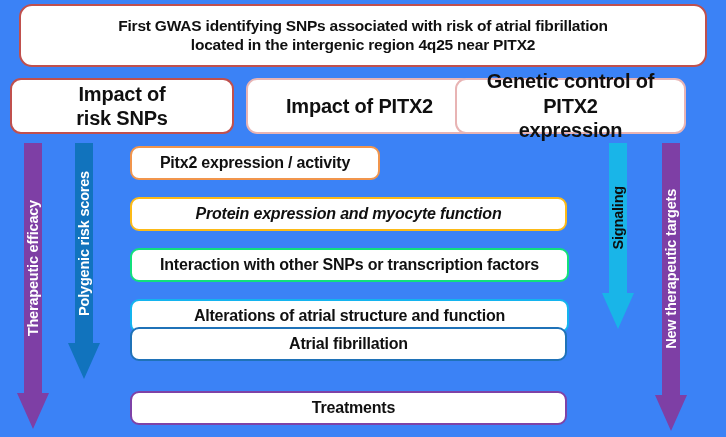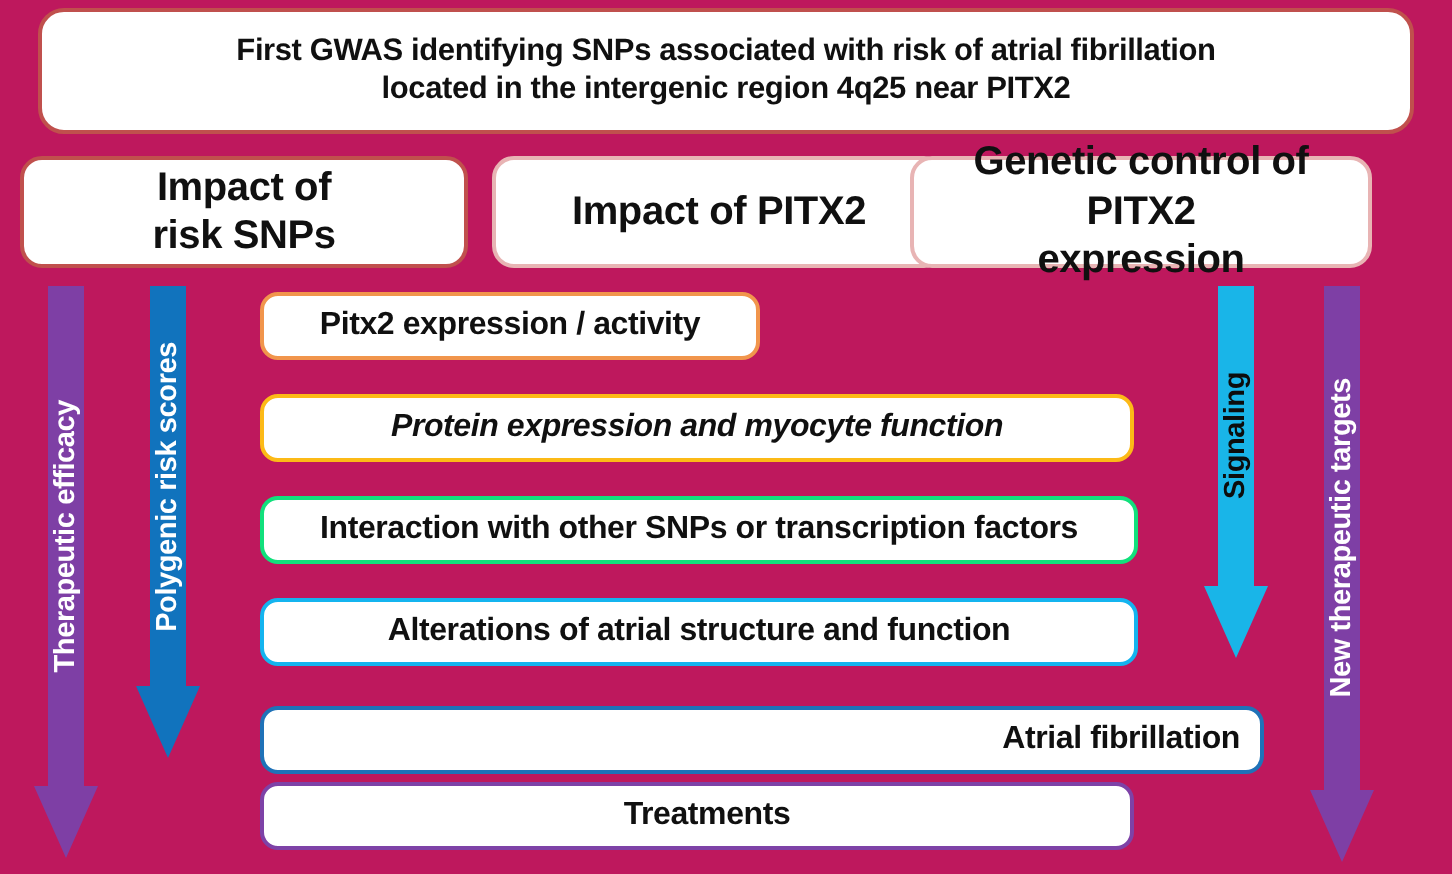--- a/index.html
+++ b/index.html
@@ -7,21 +7,21 @@
     padding: 0;
     background: #ffffff;
   }
   body {
     font-family: "Liberation Sans", sans-serif;
   }
   #canvas {
     position: relative;
     width: 726px;
     height: 437px;
-    background: #be185d;
+    background: #3b82f6;
     overflow: hidden;
   }
 
   
   .rbox {
     position: absolute;
     box-sizing: border-box;
     background: #ffffff;
     border-style: solid;
     border-radius: 12px;
@@ -67,21 +67,21 @@
     height: 34px;
     border-width: 2.5px;
     border-radius: 9px;
     font-size: 16px;
     padding: 0 10px;
   }
   #stack-box-0 { top: 146px; width: 250px; border-color: #f1954c; }
   #stack-box-1 { top: 197px; width: 437px; border-color: #fcba17; font-style: italic; }
   #stack-box-2 { top: 248px; width: 439px; border-color: #11e07c; }
   #stack-box-3 { top: 299px; width: 439px; border-color: #14b4ef; }
-  #stack-box-4 { top: 353px; width: 502px; border-color: #1f72b8; justify-content: flex-end; }
+  #stack-box-4 { top: 327px; width: 437px; border-color: #1f72b8; }
   #stack-box-5 { top: 391px; width: 437px; border-color: #7e42a7; padding-left: 20px; }
 
   
   .arrow {
     position: absolute;
   }
   .arrow svg { display: block; }
   .arrow-label {
     position: absolute;
     left: 0;

